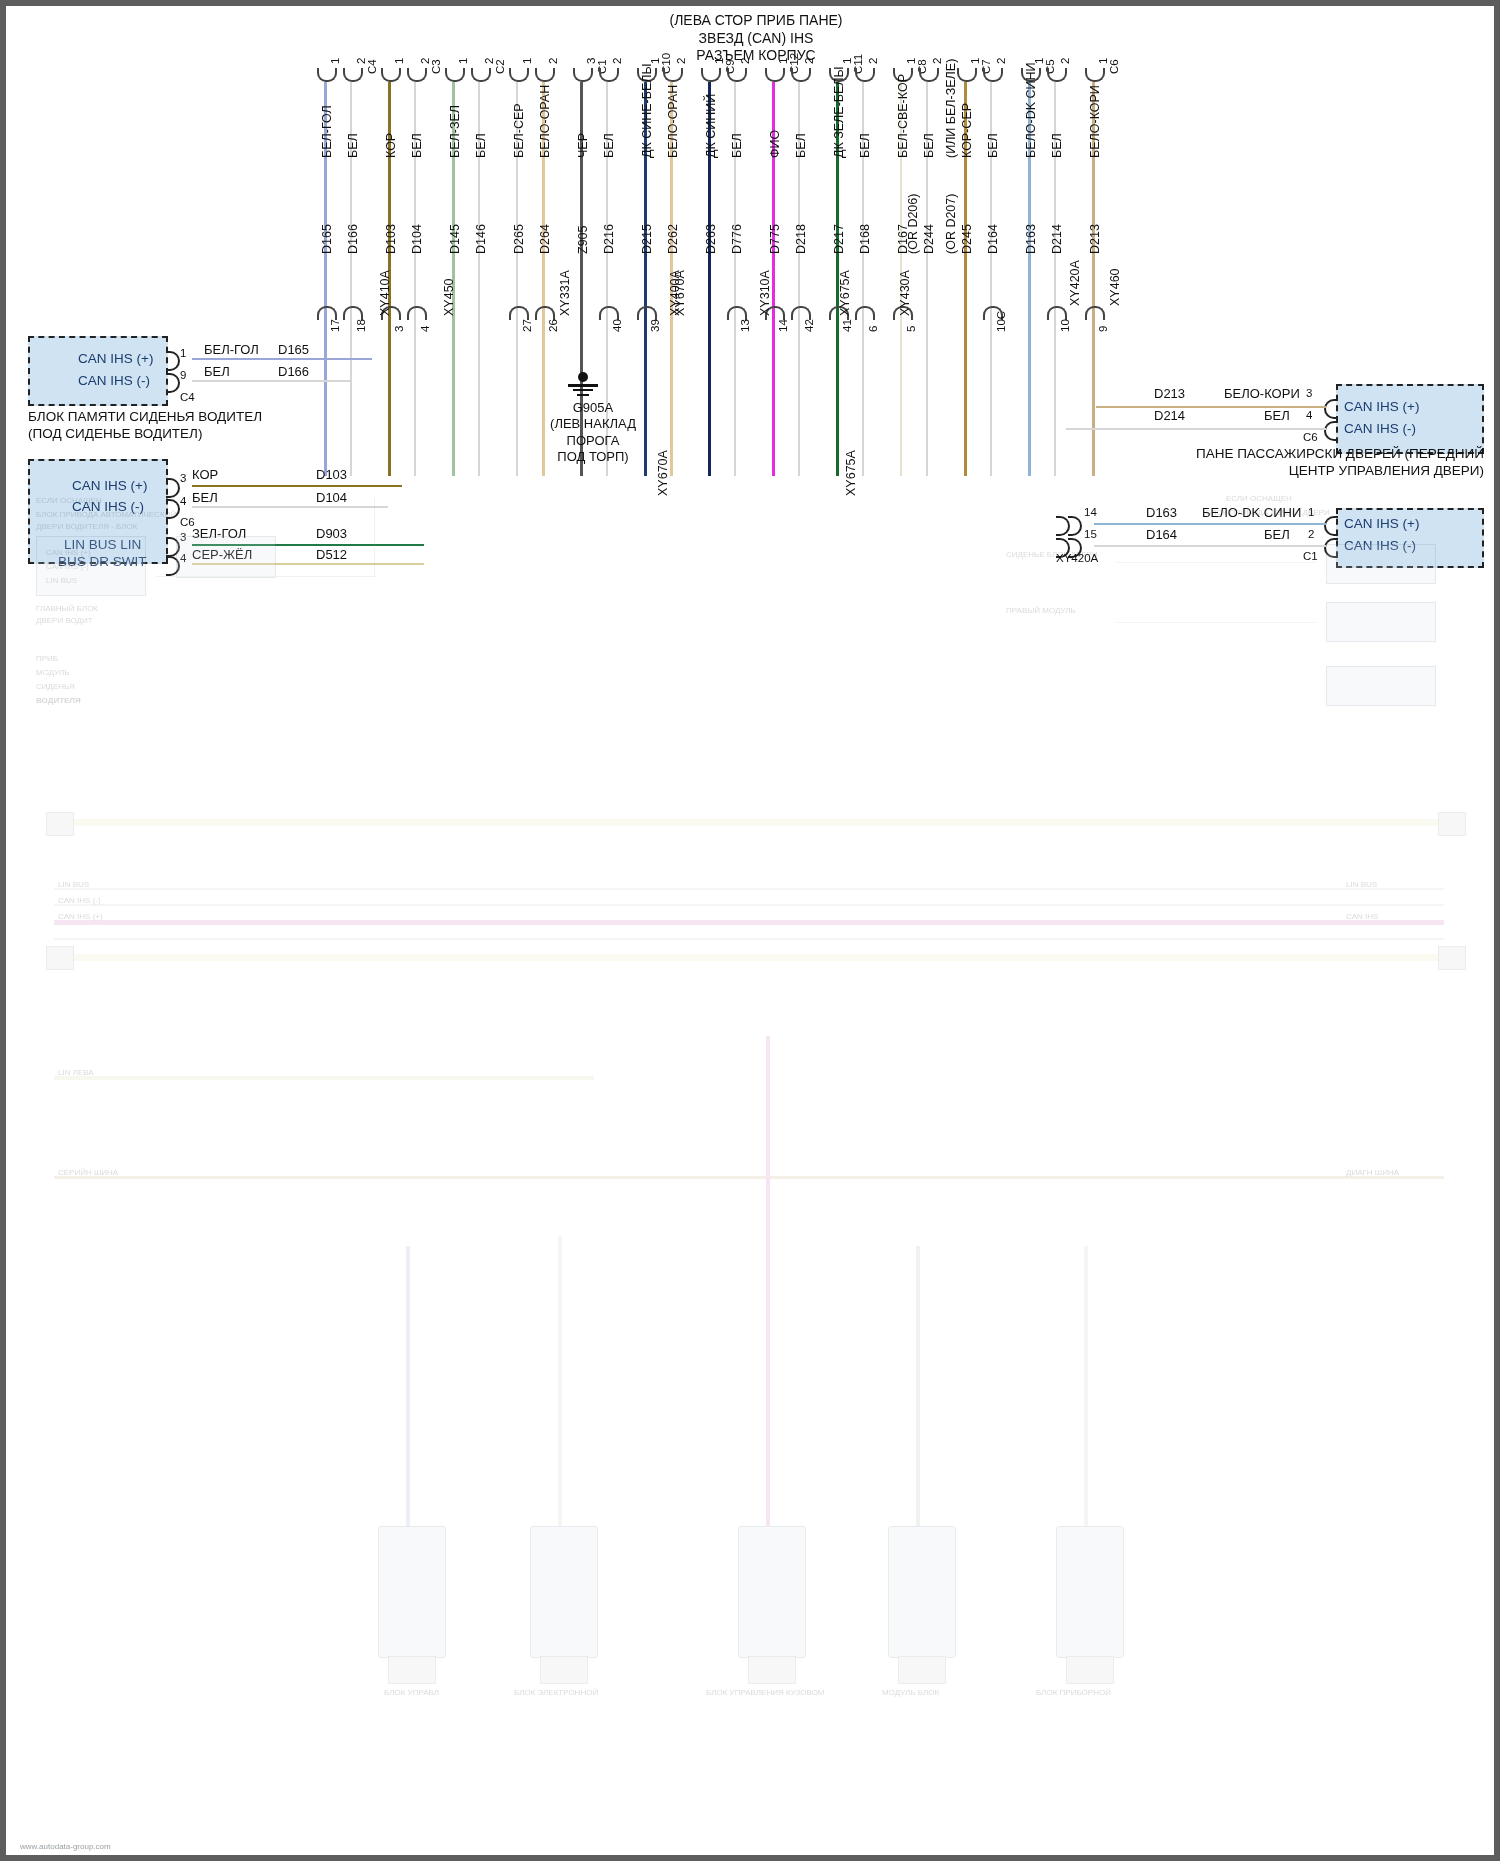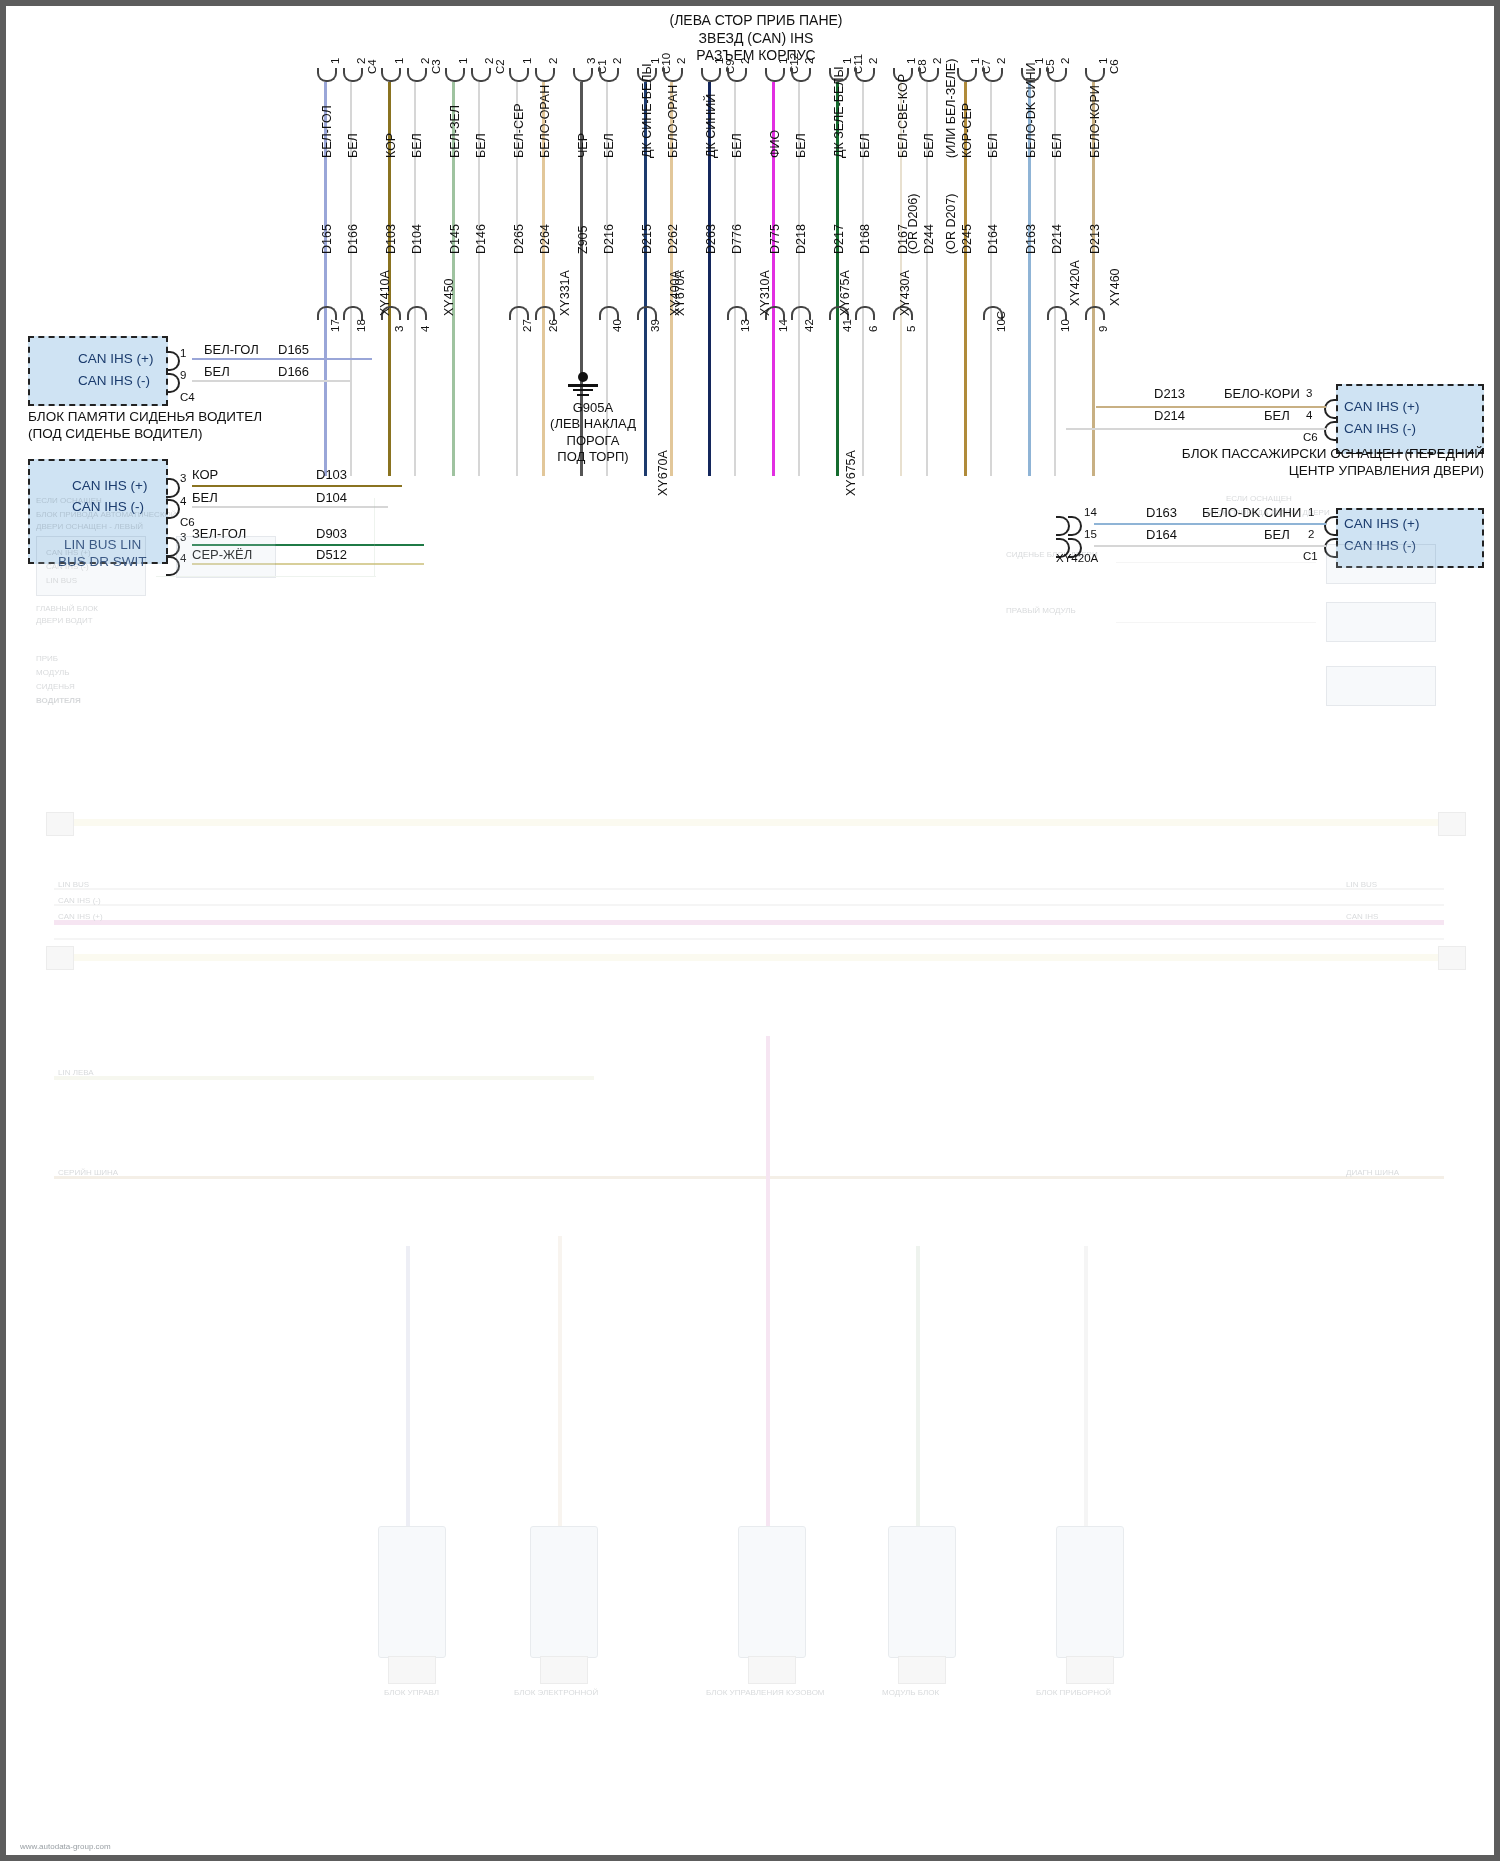--- a/index.html
+++ b/index.html
@@ -321,21 +321,21 @@
     <div class="t small" style="left:1300px;top:381px;">3</div>
     <div class="t small" style="left:1300px;top:403px;">4</div>
     <div class="t small" style="left:1297px;top:425px;">C6</div>
     <div class="t" style="left:1218px;top:381px;">БЕЛО-КОРИ</div>
     <div class="t" style="left:1258px;top:403px;">БЕЛ</div>
     <div class="t" style="left:1148px;top:381px;">D213</div>
     <div class="t" style="left:1148px;top:403px;">D214</div>
     <div class="hwire" style="left:1090px;top:400px;width:230px;background:#c8b083;"></div>
     <div class="hwire" style="left:1060px;top:422px;width:260px;background:#d6d6d6;"></div>
     <div class="modlabel" style="left:958px;top:440px;text-align:right;width:520px;">
-      <div>БЛОК ПАССАЖИРСКИ ОСНАЩЕН (ПЕРЕДНИЙ</div>
+      <div>ПАНЕ ПАССАЖИРСКИ ДВЕРЕЙ (ПЕРЕДНИЙ</div>
       <div>ЦЕНТР УПРАВЛЕНИЯ ДВЕРИ)</div>
     </div>
   </div>
 
   <div>
     <div class="modbox" style="left:1330px;top:502px;width:148px;height:60px;"></div>
     <div class="pinlabel" style="left:1338px;top:510px;">CAN IHS (+)</div>
     <div class="pinlabel" style="left:1338px;top:532px;">CAN IHS (-)</div>
     <div class="hookL" style="left:1318px;top:510px;"></div>
     <div class="hookL" style="left:1318px;top:532px;"></div>
@@ -354,21 +354,21 @@
     <div class="t small" style="left:1078px;top:522px;">15</div>
     <div class="t small" style="left:1050px;top:546px;">XY420A</div>
     <div class="hwire" style="left:1088px;top:517px;width:232px;background:#8fb4d6;"></div>
     <div class="hwire" style="left:1088px;top:539px;width:232px;background:#d6d6d6;"></div>
   </div>
 
   <div id="ghost">
 
     <div class="gtext" style="left:30px;top:20px;">ЕСЛИ ОСНАЩЕН</div>
     <div class="gtext" style="left:30px;top:34px;">БЛОК ПРИВОДА АВТОМАТИЧЕСКОЙ</div>
-    <div class="gtext" style="left:30px;top:46px;">ДВЕРИ ОСНАЩЕН - ЛЕВЫЙ</div>
+    <div class="gtext" style="left:30px;top:46px;">ДВЕРИ ВОДИТЕЛЯ - БЛОК</div>
     <div class="gbox" style="left:30px;top:60px;width:110px;height:60px;"></div>
     <div class="gtext" style="left:40px;top:72px;">CAN IHS (+)</div>
     <div class="gtext" style="left:40px;top:86px;">CAN IHS (-)</div>
     <div class="gtext" style="left:40px;top:100px;">LIN BUS</div>
     <div class="gbox" style="left:170px;top:60px;width:100px;height:42px;"></div>
     <div class="gtext" style="left:30px;top:128px;">ГЛАВНЫЙ БЛОК</div>
     <div class="gtext" style="left:30px;top:140px;">ДВЕРИ ВОДИТ</div>
     <div class="gline" style="left:150px;top:100px;width:220px;height:1px;background:#9fc3a0;"></div>
     <div class="gline" style="left:368px;top:22px;width:1px;height:78px;background:#9fc3a0;"></div>
     <div class="gtext" style="left:30px;top:178px;">ПРИБ</div>

